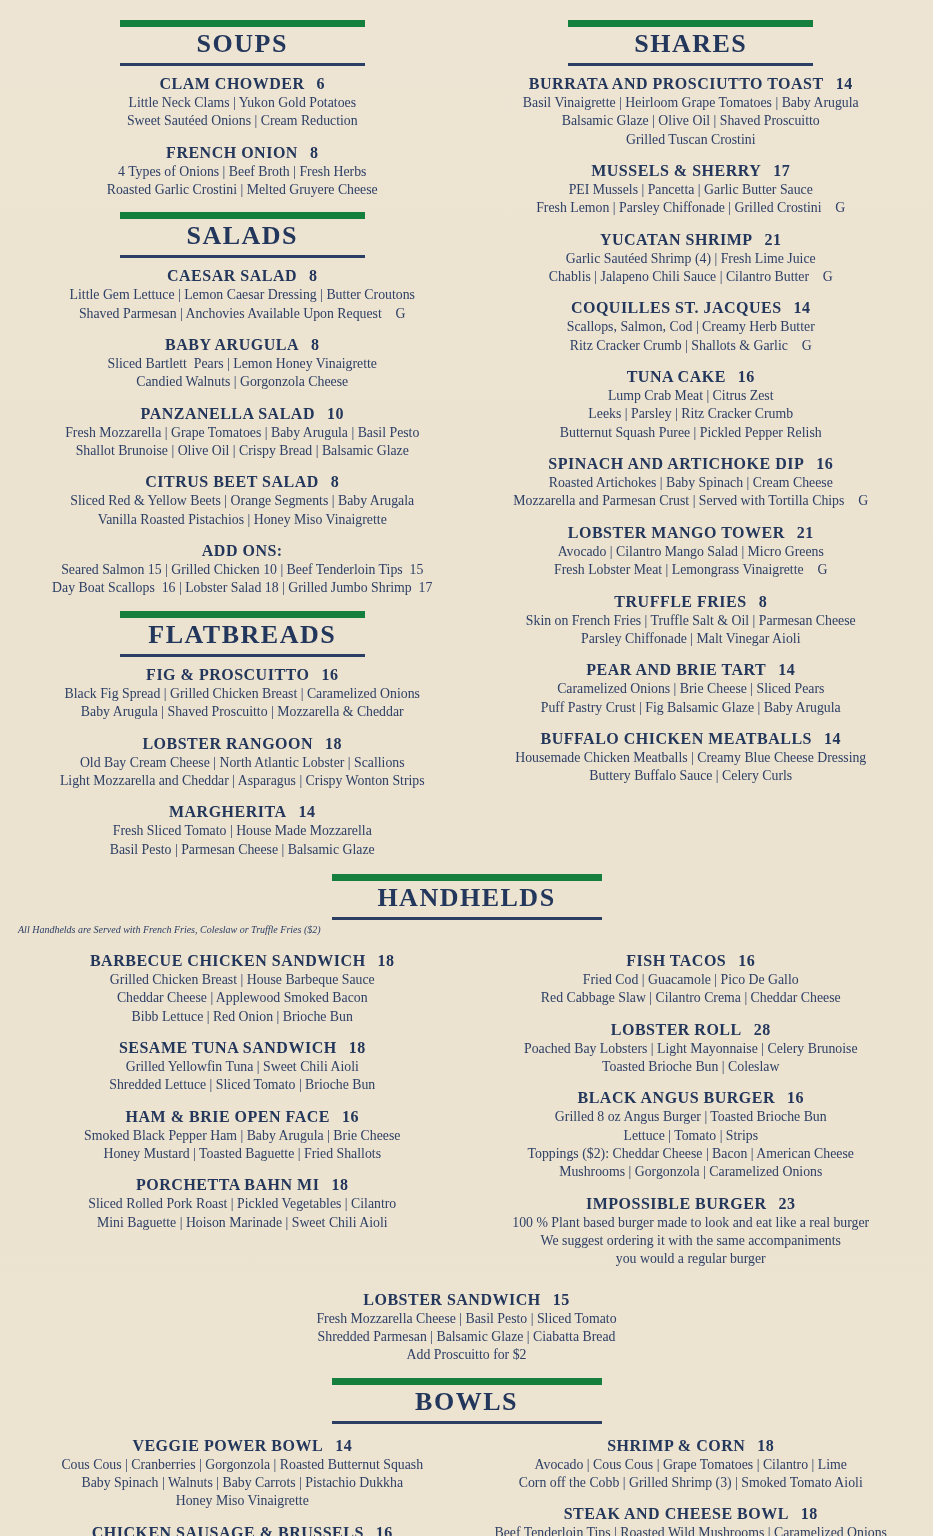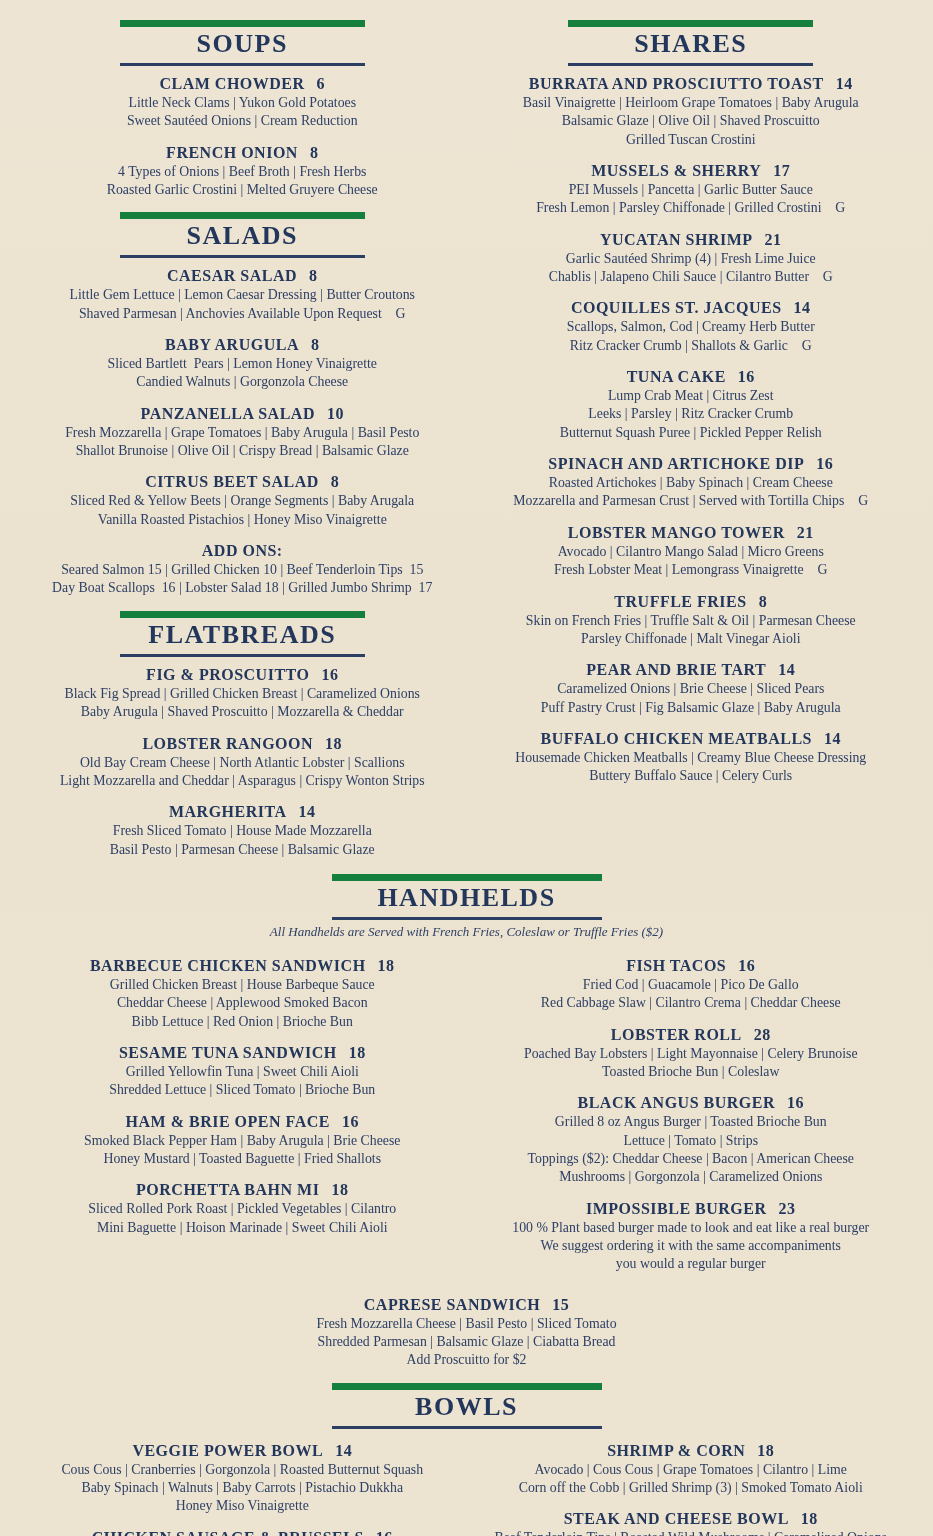--- a/index.html
+++ b/index.html
@@ -39,23 +39,23 @@
   }
   .item-head .price { margin-left: 12px; }
   .item-desc {
     font-size: 13.8px;
     line-height: 1.33;
     color: #2e4066;
     white-space: pre-wrap;
   }
 
   .note {
-    text-align: center;
+    text-align: left;
     font-style: italic;
-    font-size: 13px;
+    font-size: 10px;
     color: #2e4066;
     margin: 4px 0 8px;
   }
 </style>
 </head>
 <body>
 
 <div class="page">
 
   <div class="row">
@@ -240,21 +240,21 @@
         <div class="item">
           <div class="item-head"><span>IMPOSSIBLE BURGER</span><span class="price">23</span></div>
           <div class="item-desc">100 % Plant based burger made to look and eat like a real burger</div>
           <div class="item-desc">We suggest ordering it with the same accompaniments</div>
           <div class="item-desc">you would a regular burger</div>
         </div>
       </div>
   </div>
   <div class="col" style="padding:0">
       <div class="item">
-        <div class="item-head"><span>CAPRESE SANDWICH</span><span class="price">15</span></div>
+        <div class="item-head"><span>LOBSTER SANDWICH</span><span class="price">15</span></div>
         <div class="item-desc">Fresh Mozzarella Cheese | Basil Pesto | Sliced Tomato</div>
         <div class="item-desc">Shredded Parmesan | Balsamic Glaze | Ciabatta Bread</div>
         <div class="item-desc">Add Proscuitto for $2</div>
       </div>
     </div>
 
   <div class="sec sec-wide" style="margin-top:0">
     <div class="sec-title">BOWLS</div>
   </div>
 

